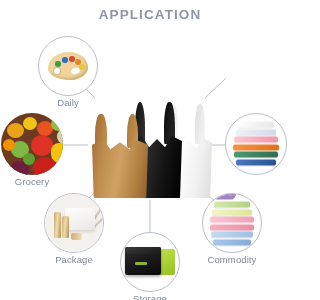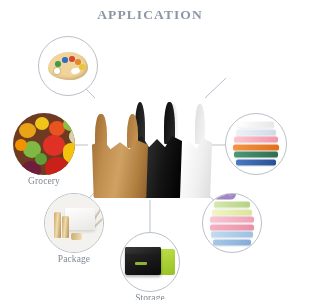--- a/index.html
+++ b/index.html
@@ -6,21 +6,21 @@
     margin: 0;
     padding: 0;
     background: #ffffff;
   }
   #app {
     position: relative;
     width: 300px;
     height: 300px;
     background: #ffffff;
     overflow: hidden;
-    font-family: Liberation Serif, serif;
+    font-family: Liberation Sans, sans-serif;
   }
 
   
   #title {
     position: absolute;
     top: 7px;
     left: 0;
     width: 300px;
     text-align: center;
     font-size: 13.5px;
@@ -257,24 +257,25 @@
           <div class="thumbhole"></div>
           <div class="blob" style="background:#3f9a4b; left:7px;  top:9px;"></div>
           <div class="blob" style="background:#2f6fc0; left:14px; top:5px;"></div>
           <div class="blob" style="background:#d14a3a; left:21px; top:4px;"></div>
           <div class="blob" style="background:#e08a2a; left:27px; top:7px;"></div>
           <div class="blob" style="background:#e8c63a; left:31px; top:12px;"></div>
           <div class="blob" style="background:#ffffff; left:6px;  top:16px; box-shadow:0 0 0 1px rgba(190,160,110,.5);"></div>
         </div>
       </div>
     </div>
-  </div>
-
-
-  <div class="node" style="left:13px; top:113px;">
+    <div class="caption">Daily</div>
+  </div>
+
+
+  <div class="node" style="left:1px; top:113px;">
     <div class="circle" style="width:62px;height:62px;">
       <div class="produce">
         <div class="p" style="background:#e8a317; left:6px;  top:10px; width:17px; height:15px;"></div>
         <div class="p" style="background:#f0c419; left:22px; top:4px;  width:14px; height:13px;"></div>
         <div class="p" style="background:#e9531f; left:36px; top:8px;  width:16px; height:15px;"></div>
         <div class="p" style="background:#8fbf3f; left:50px; top:4px;  width:15px; height:14px;"></div>
         <div class="p" style="background:#d8d2a8; left:56px; top:16px; width:14px; height:15px;"></div>
         <div class="p" style="background:#e03126; left:30px; top:22px; width:22px; height:21px;"></div>
         <div class="p" style="background:#7fb842; left:10px; top:28px; width:18px; height:17px;"></div>
         <div class="p" style="background:#f2c20c; left:50px; top:30px; width:21px; height:20px; border-radius:40% 55% 50% 45%;"></div>
@@ -334,20 +335,21 @@
       <div class="tow">
         <div class="roll"></div>
         <div class="layer" style="background:linear-gradient(100deg,#d6e9ad,#b4d184); width:80%; margin-left:10%;"></div>
         <div class="layer" style="background:linear-gradient(100deg,#f1f6c6,#dbe49a); width:90%; margin-left:5%;"></div>
         <div class="layer" style="background:linear-gradient(100deg,#fac7d4,#f0a0b6); width:98%; margin-left:1%;"></div>
         <div class="layer" style="background:linear-gradient(100deg,#f6b0c2,#e890a7); width:100%;"></div>
         <div class="layer" style="background:linear-gradient(100deg,#c2dcf2,#9dbfe2); width:96%; margin-left:2%;"></div>
         <div class="layer" style="background:linear-gradient(100deg,#a9c8e8,#86abd6); width:88%; margin-left:6%;"></div>
       </div>
     </div>
+    <div class="caption">Commodity</div>
   </div>
 
   <div id="center-product">
     <div class="bag" id="bag-white">
       <div class="handle-l"></div>
       <div class="handle-r"></div>
       <div class="body"></div>
     </div>
     <div class="bag" id="bag-black">
       <div class="handle-l"></div>

